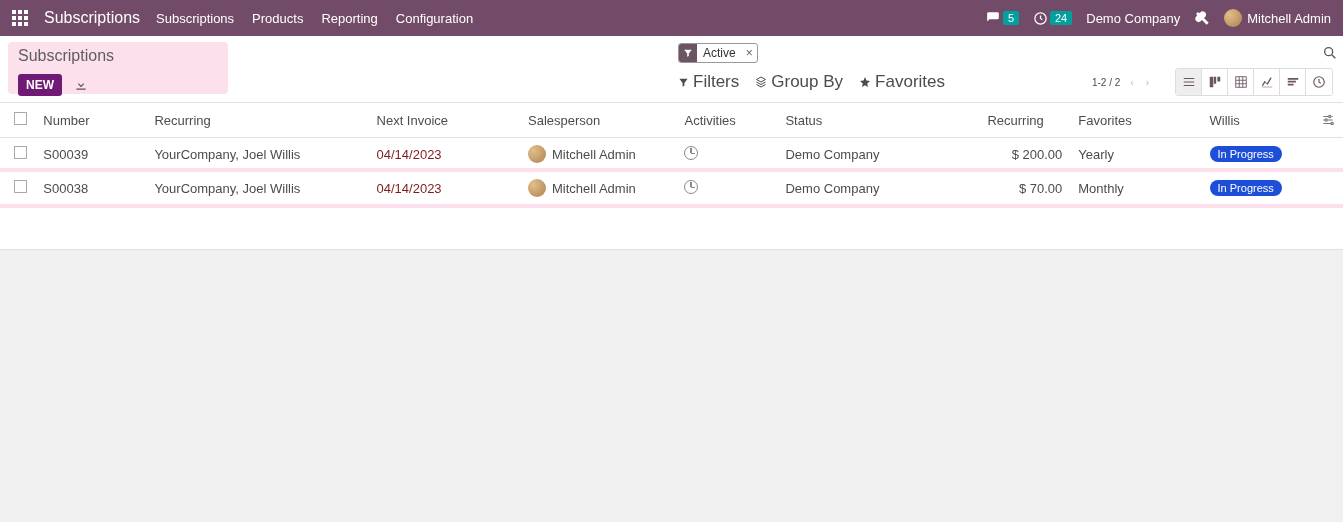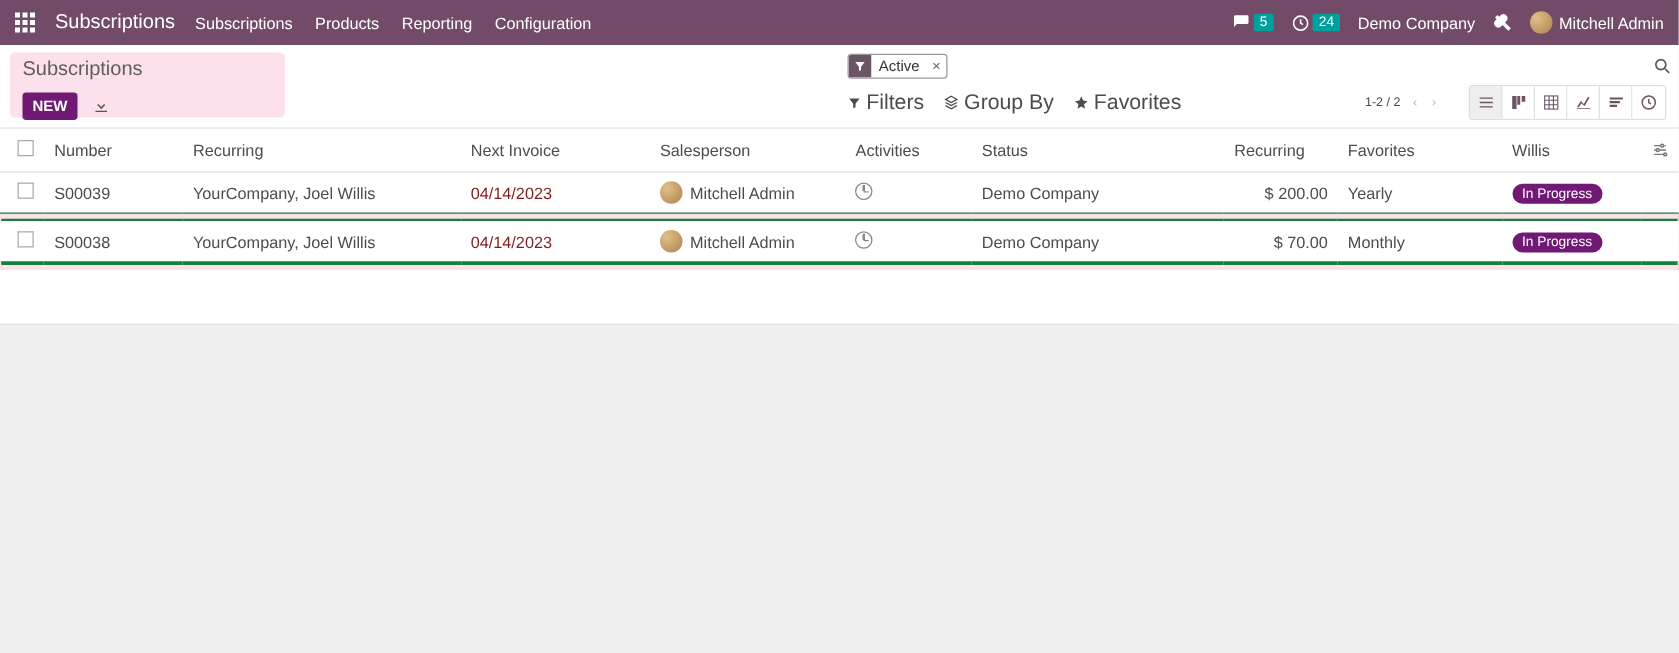--- a/index.html
+++ b/index.html
@@ -49,30 +49,30 @@
 .pager-block { margin-left:auto; display:flex; align-items:center; gap:8px; color:#4c4c4c; font-size:10px; }
 .pager-arrow { color:#bbb; cursor:pointer; padding:0 2px; }
 .view-switcher { display:flex; align-items:center; border:1px solid #ddd; border-radius:3px; overflow:hidden; margin-left:8px; }
 .view-btn { width:26px; height:26px; display:flex; align-items:center; justify-content:center; cursor:pointer; color:#6b5564; border-right:1px solid #ddd; background:#fff; }
 .view-btn:last-child { border-right:none; }
 .view-btn.active { background:#eee; }
 
 
 table.list { width:100%; border-collapse:collapse; }
 table.list th { text-align:left; font-weight:500; font-size:13px; color:#4c4c4c; padding:9px 8px; border-bottom:1px solid #e0e0e0; background:#fff; }
-table.list td { padding:7px 8px; font-size:13px; border-bottom:7px solid #15803d; background:#fff; vertical-align:middle; }
+table.list td { padding:7px 8px; font-size:13px; border-bottom:2px solid #15803d; background:#fff; vertical-align:middle; }
 table.list th.chkcol, table.list td.chkcol { width:30px; text-align:center; padding-left:14px; }
 .date-cell { color:#7f1d1d; }
 .sales-cell { display:flex; align-items:center; gap:6px; }
 .small-avatar { width:18px; height:18px; border-radius:50%; background: radial-gradient(circle at 30% 30%, #e0c088, #b08050); display:inline-block; }
 .clock-icon { width:14px; height:14px; border:1.5px solid #888; border-radius:50%; position:relative; display:inline-block; }
 .clock-icon::before { content:""; position:absolute; width:1.5px; height:5px; background:#888; left:5px; top:1px; }
 .clock-icon::after { content:""; position:absolute; width:4px; height:1.5px; background:#888; left:6px; top:6px; }
 .money { text-align:right; }
-.status-badge { background:#701a75; color:#fff; font-size:11px; padding:2px 8px; border-radius:10px; display:inline-block; }
+.status-badge { background:#1d4ed8; color:#fff; font-size:11px; padding:2px 8px; border-radius:10px; display:inline-block; }
 .gearcol { width:30px; text-align:center; color:#777; cursor:pointer; }
 tr.hl td { position:relative; background:#fff; }
 tr.hl { outline: 4px solid #fce0eb; outline-offset: -1px; }
 
 
 .filler { height: 44px; background:#fff; border-bottom:1px solid #e0e0e0; }
 
 .chk { width:13px; height:13px; border:1px solid #aaa; display:inline-block; cursor:pointer; background:#fff; }
 
 svg { display:block; }

